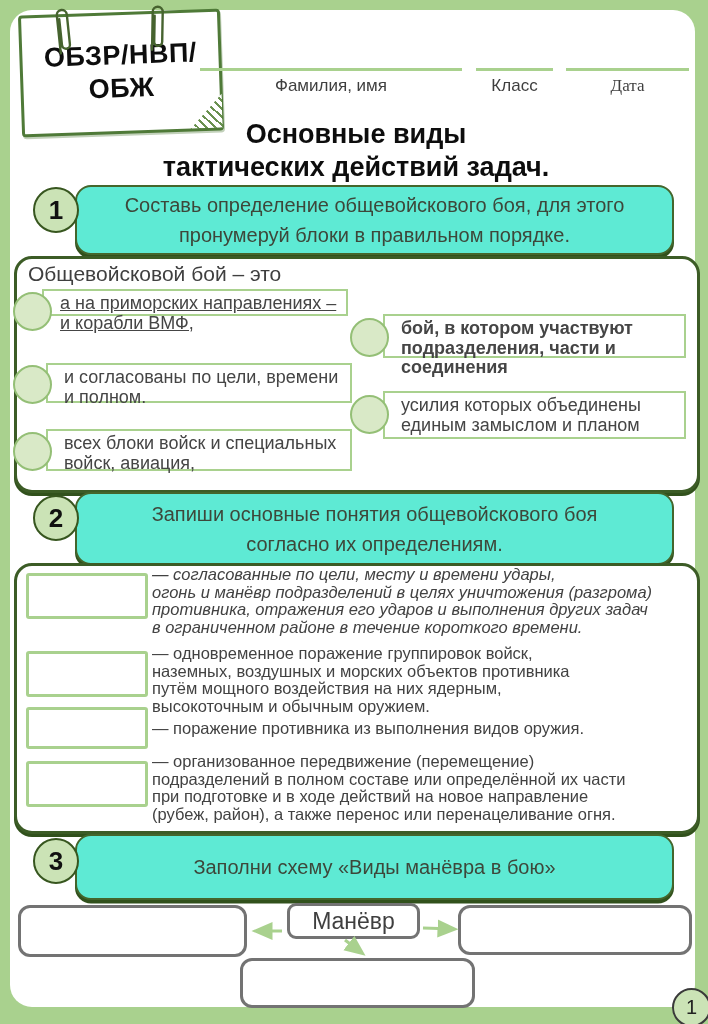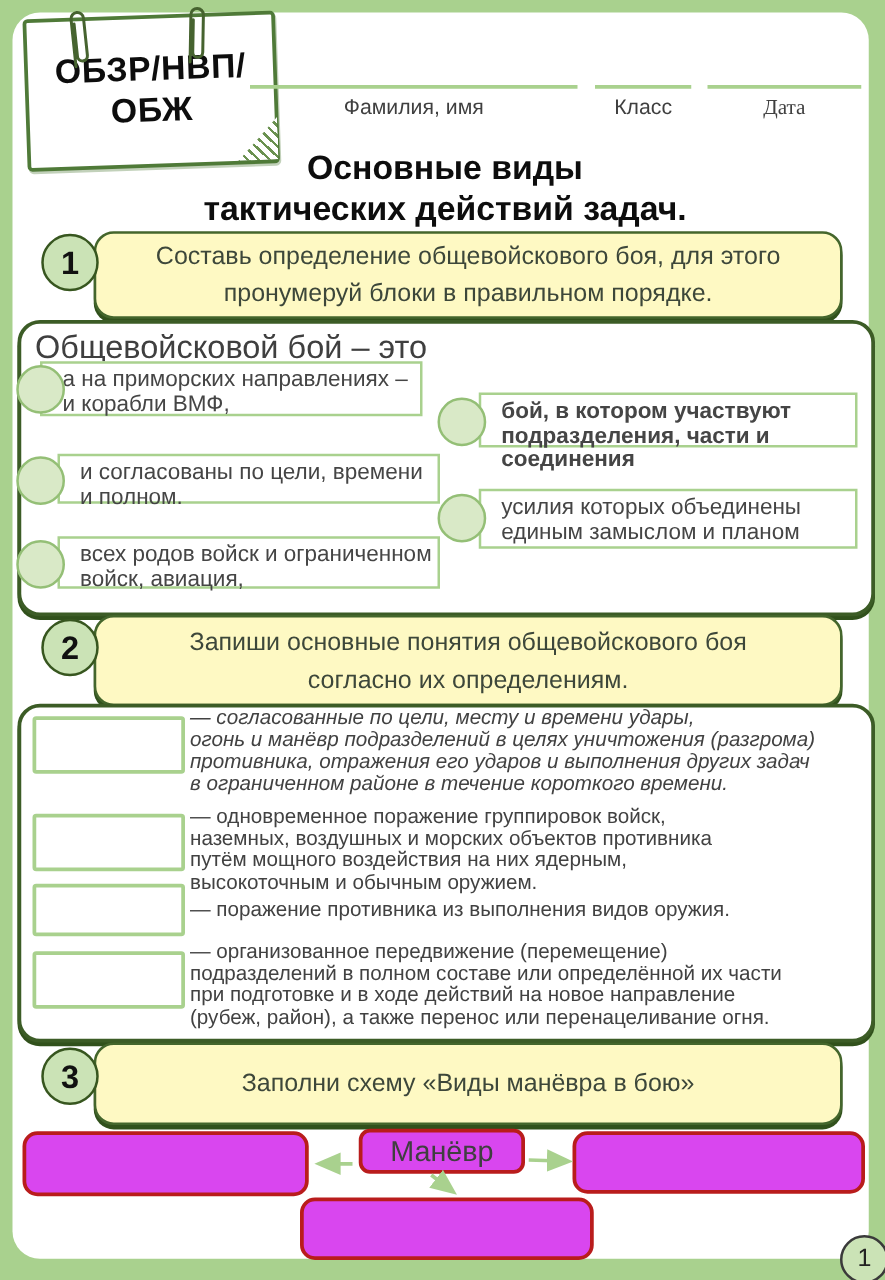--- a/index.html
+++ b/index.html
@@ -34,42 +34,42 @@
   
   .main-title{left:60px;top:118px;width:592px;text-align:center;font-size:27px;
               font-weight:bold;color:#0d0d0d;line-height:33px;}
 
   
   .task-num{width:42px;height:42px;border-radius:50%;background:#cbe3b6;
             border:2.5px solid #37561f;display:flex;align-items:center;justify-content:center;
             font-weight:bold;font-size:26px;color:#111;z-index:5;}
 
   
-  .task-box{left:75px;width:595px;background:#fef9c3;border:2.5px solid #44662c;
+  .task-box{left:75px;width:595px;background:#5eead4;border:2.5px solid #44662c;
             border-radius:16px;box-shadow:0 3.5px 0 #31511c;
             display:flex;align-items:center;justify-content:center;text-align:center;
             font-size:20px;line-height:30px;color:#3d473a;}
 
   
   .container{left:14px;width:680px;background:#fff;border:3px solid #3c5c26;
              border-radius:18px;box-shadow:0 3px 0 #31511c;}
 
-  .lead{left:28px;top:262px;font-size:26px;color:#3f3f3f;}
+  .lead{left:28px;top:262px;font-size:21px;color:#3f3f3f;}
 
   
   .block{background:#fff;border:2.5px solid #a9d18e;font-size:18px;line-height:19.5px;
          color:#454545;padding:3px 4px 0 16px;box-sizing:border-box;}
   .dot{width:35px;height:35px;border-radius:50%;background:#d9e9c7;border:2px solid #94bf76;z-index:4;}
 
   
   .blank{background:#fff;border:3px solid #a9d18e;border-radius:3px;box-sizing:border-box;}
   .deftext{left:152px;width:535px;font-size:16.5px;line-height:17.6px;color:#424242;}
 
   
-  .dbox{background:#d946ef;border:3px solid #b91c1c;border-radius:12px;box-sizing:border-box;}
+  .dbox{background:#ffffff;border:3px solid #737373;border-radius:12px;box-sizing:border-box;}
   .dcenter{display:flex;align-items:center;justify-content:center;
            font-size:23px;color:#3f3f3f;border-radius:9px;}
 
   
   .page-num{left:672px;top:988px;width:35px;height:35px;border-radius:50%;background:#cbe3b6;
             border:2px solid #3a3a3a;display:flex;align-items:center;justify-content:center;
             font-size:20px;color:#222;z-index:6;}
 </style>
 </head>
 <body>
@@ -100,34 +100,34 @@
 
 <div class="abs task-num" style="left:33px;top:187px;">
   <span>1</span>
 </div>
 <div class="abs task-box preline" style="top:185px;height:66px;">Составь определение общевойскового боя, для этого
 пронумеруй блоки в правильном порядке.</div>
 
 <div class="abs container" style="top:256px;height:231px;"></div>
 <div class="abs lead">Общевойсковой бой – это</div>
 
-<div class="abs block" style="left:32px;top:289px;width:306px;height:44px;">
+<div class="abs block" style="left:42px;top:289px;width:306px;height:27px;text-decoration:underline;">
   <span class="preline">а на приморских направлениях –
 и корабли ВМФ,</span>
 </div>
 <div class="abs dot" style="left:13px;top:292px;"></div>
 
 <div class="abs block" style="left:46px;top:363px;width:306px;height:40px;">
   <span class="preline">и согласованы по цели, времени
 и полном.</span>
 </div>
 <div class="abs dot" style="left:13px;top:365px;"></div>
 
 <div class="abs block" style="left:46px;top:429px;width:306px;height:42px;">
-  <span class="preline">всех родов войск и ограниченном
+  <span class="preline">всех блоки войск и специальных
 войск, авиация,</span>
 </div>
 <div class="abs dot" style="left:13px;top:432px;"></div>
 
 <div class="abs block" style="left:383px;top:314px;width:303px;height:44px;font-weight:bold;">
   <span class="preline">бой, в котором участвуют
 подразделения, части и соединения</span>
 </div>
 <div class="abs dot" style="left:350px;top:318px;"></div>
 

